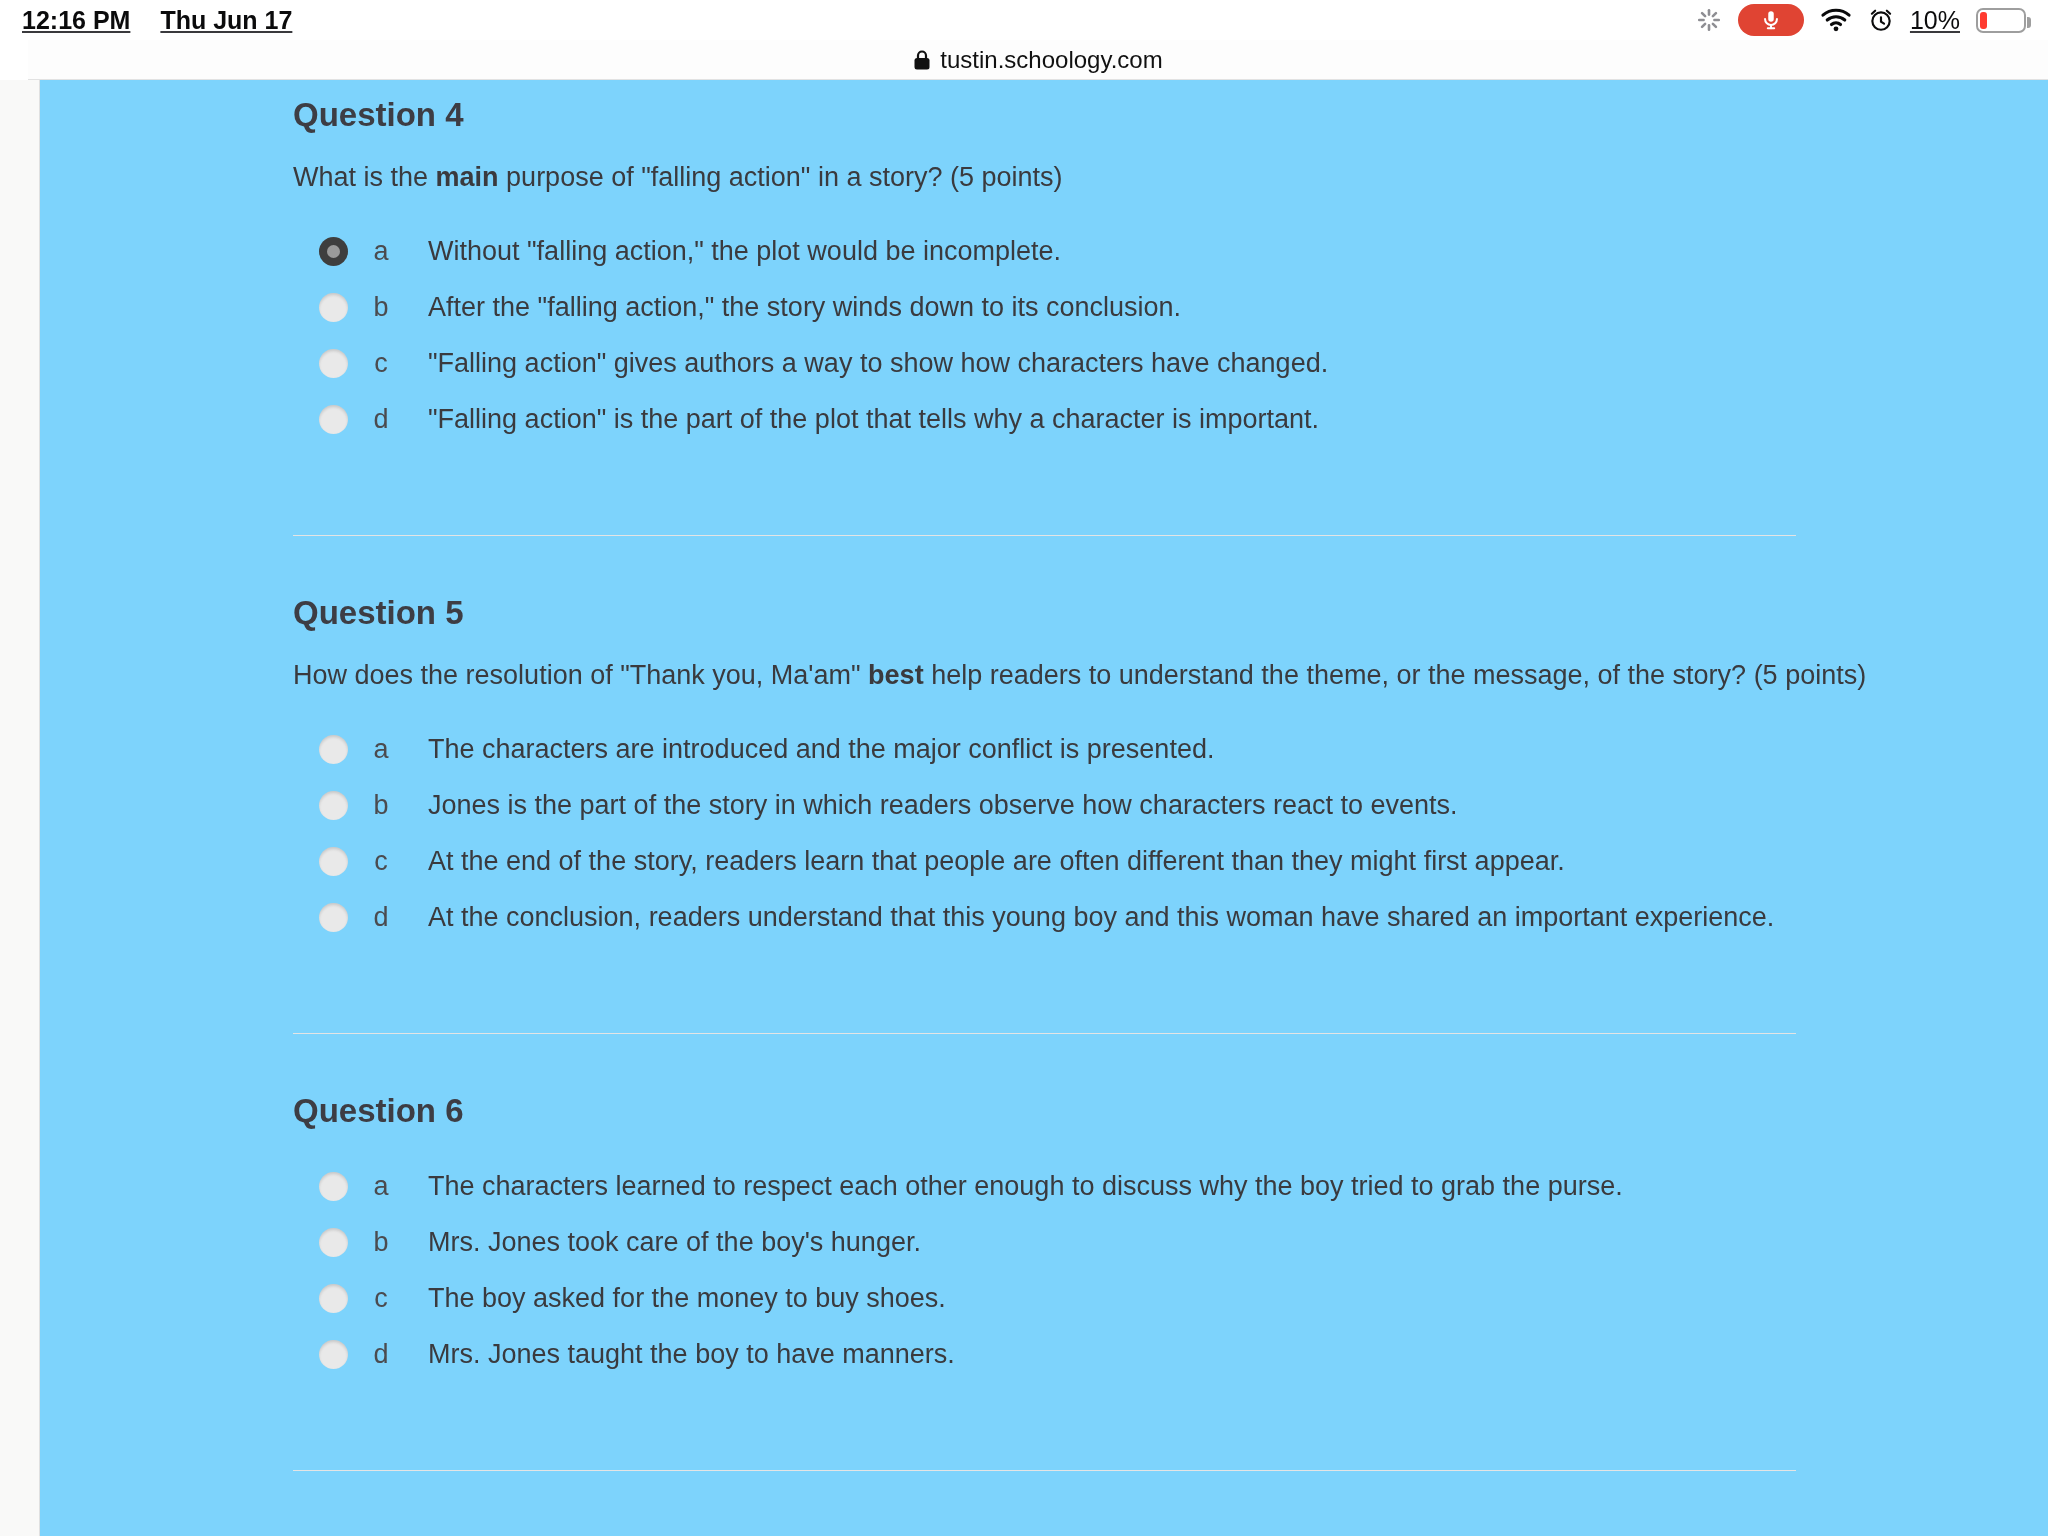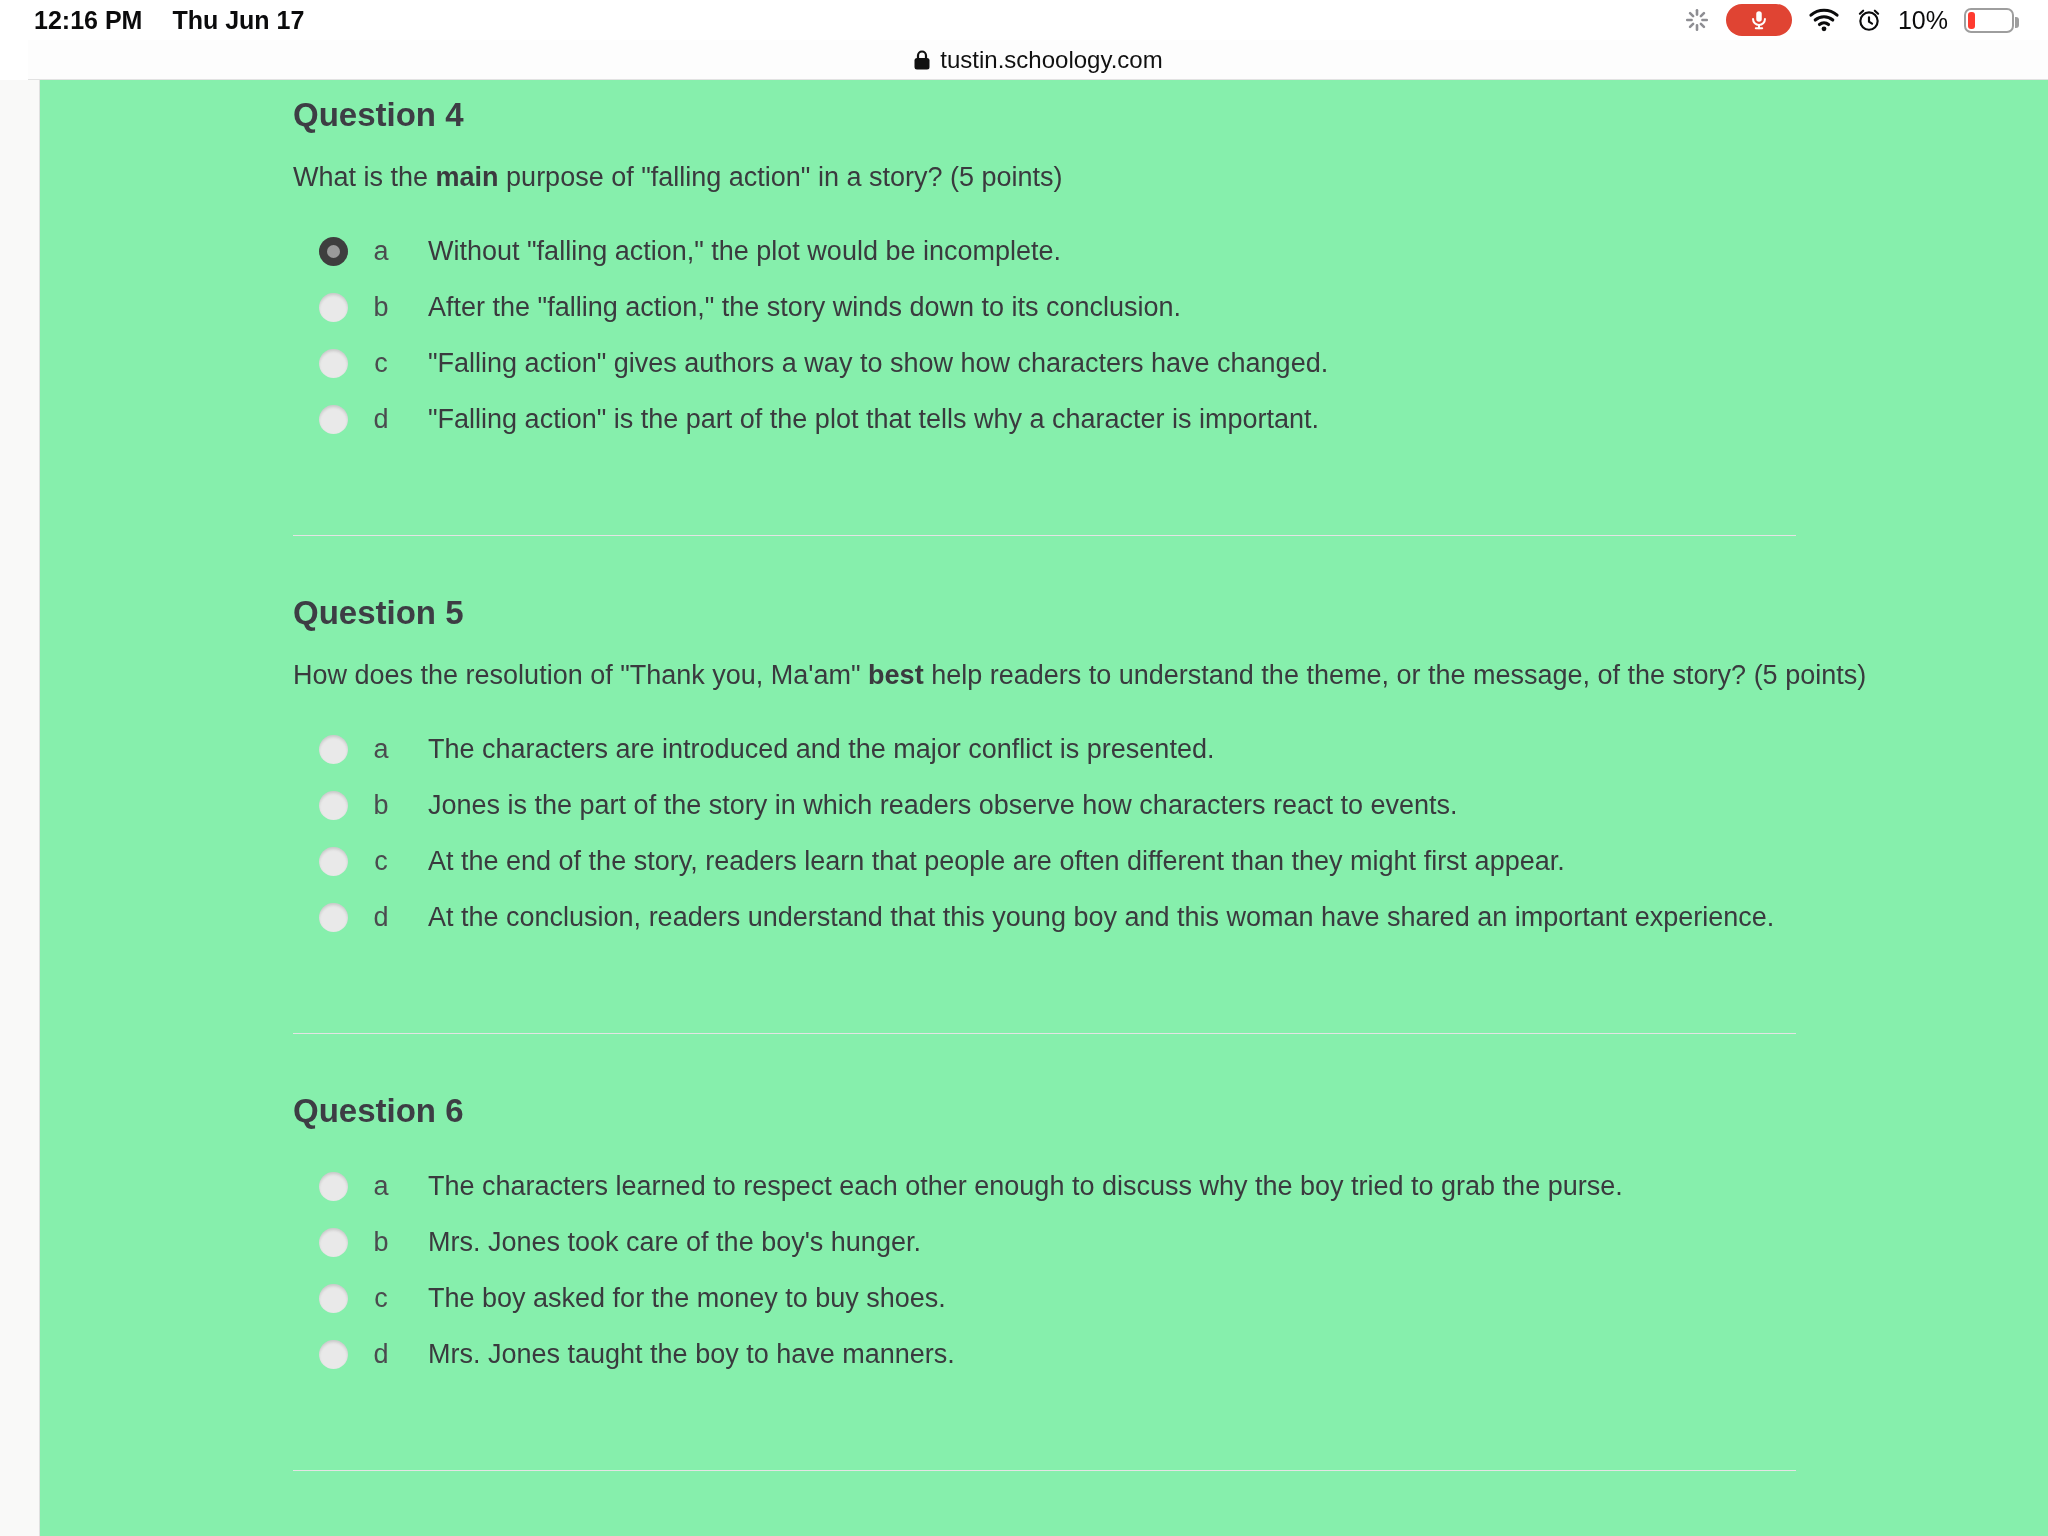--- a/index.html
+++ b/index.html
@@ -1,21 +1,21 @@
 <!DOCTYPE html>
 <html><head>
 <meta charset="utf-8">
 <style>
   * { margin:0; padding:0; box-sizing:border-box; }
   html,body { width:2048px; height:1536px; overflow:hidden; background:#ffffff;
               font-family:"Liberation Sans", sans-serif; color:#3a3a3e; }
 
   
   .status-bar { height:40px; display:flex; align-items:center; justify-content:space-between;
-                padding:0 34px; background:#ffffff; }
+                padding:0 22px; background:#ffffff;text-decoration:underline; }
   .status-left { display:flex; align-items:center; gap:30px; }
   .status-time, .status-date { font-size:25px; font-weight:700; color:#0b0b0c; }
   .status-right { display:flex; align-items:center; gap:16px; }
   .spin-icon svg { display:block; }
   .mic-pill { width:66px; height:32px; border-radius:16px; background:#e04433;
               display:flex; align-items:center; justify-content:center; }
   .wifi-icon svg, .alarm-icon svg { display:block; }
   .battery-percent { font-size:25px; color:#0b0b0c; }
   .battery { position:relative; width:50px; height:25px; border:2.5px solid rgba(0,0,0,0.38);
              border-radius:7px; }
@@ -26,21 +26,21 @@
 
   
   .url-bar { height:40px; display:flex; align-items:center; justify-content:center;
              gap:9px; background:#fdfdfd; border-bottom:1px solid #e2e2e2;margin-left:28px; }
   .lock-icon svg { display:block; }
   .url-text { font-size:24px; color:#111; }
 
   
   .page-body { display:flex; height:1456px; }
   .gutter { width:40px; background:#f9f9f8; border-right:1px solid #e0e0e0; }
-  .page { flex:1; background:#86efac; padding:16px 0 0 253px; }
+  .page { flex:1; background:#7dd3fc; padding:16px 0 0 253px; }
   .quiz { width:1503px; }
 
   .q-heading { font-size:33px; font-weight:700; color:#3d3d44; margin-bottom:28px; }
   .q-prompt  { font-size:27px; color:#3a3a3e; margin-bottom:30px; white-space:nowrap; }
   .q-prompt strong { font-weight:700; }
 
   .opt { display:flex; align-items:center; height:56px; margin-left:26px; cursor:pointer; }
   .radio { width:29px; height:29px; border-radius:50%; background:#e9e9e9;
            box-shadow: inset 0 2px 3px rgba(0,0,0,0.14);
            display:flex; align-items:center; justify-content:center; flex:0 0 auto; }

